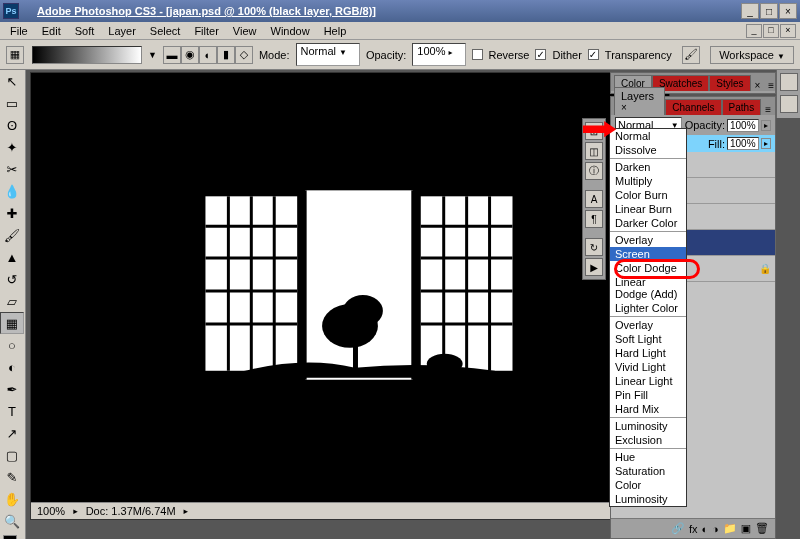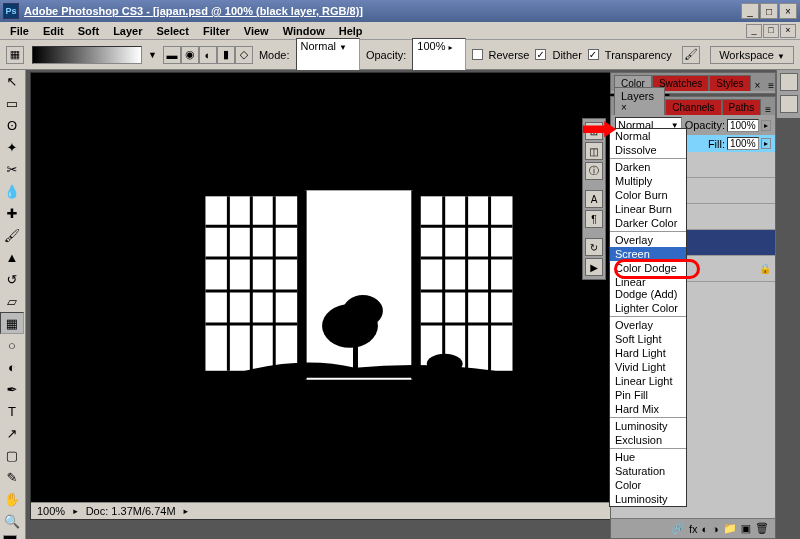--- a/index.html
+++ b/index.html
@@ -1,32 +1,32 @@
 <!DOCTYPE html>
 <html><head>
 <meta charset="utf-8">
 <style>
 * { margin: 0; padding: 0; box-sizing: border-box; font-family: Tahoma, sans-serif; font-size: 11px; }
 body { background: #d4d0c8; width: 800px; height: 539px; overflow: hidden; position: relative; }
 
 .titlebar { background: linear-gradient(to bottom, #6a82b5, #4a6390); height: 22px; display: flex; align-items: center; padding: 0 3px; color: white; }
-.titlebar .ps-icon { width: 16px; height: 16px; background: #0a3a6a; border: 1px solid #336; display: flex; align-items: center; justify-content: center; font-size: 9px; font-weight: bold; color: #8cf; margin-right: 5px; }
+.titlebar .ps-icon { width: 16px; height: 16px; background: #0a3a6a; border: 1px solid #336; display: flex; align-items: center; justify-content: center; font-size: 9px; font-weight: bold; color: #8cf; margin-right: 18px; }
 .titlebar .title { flex: 1; font-weight: bold; text-decoration: underline; }
 .titlebar .winbtns { display: flex; gap: 1px; }
 .titlebar .winbtns .btn { width: 18px; height: 16px; background: #d4d0c8; border: 1px solid #888; display: flex; align-items: center; justify-content: center; font-size: 10px; color: #000; cursor: pointer; }
 
 .menubar { background: #d4d0c8; height: 18px; display: flex; align-items: center; padding: 0 4px; gap: 2px; border-bottom: 1px solid #999; }
-.menubar .item { padding: 1px 6px; cursor: pointer; font-weight: bold; }
+.menubar .item { padding: 1px 6px; cursor: pointer; }
 
 .optbar { background: #d4d0c8; height: 30px; display: flex; align-items: center; padding: 2px 6px; gap: 6px; border-bottom: 1px solid #808080; }
 .optbar .gradswatch { width: 110px; height: 18px; background: linear-gradient(to right, #000, #fff); border: 1px inset #888; }
 .optbar .gradtype { display: flex; }
 .optbar .gradtype .g { width: 18px; height: 18px; border: 1px solid #888; background: #d4d0c8; display: flex; align-items: center; justify-content: center; }
 .optbar label { font-size: 11px; }
-.optbar .sel { border: 1px inset #999; background: #fff; padding: 1px 12px 18px 4px; font-size: 11px; }
+.optbar .sel { border: 1px inset #999; background: #fff; padding: 1px 12px 8px 4px; font-size: 11px; }
 .optbar .chk { width: 11px; height: 11px; border: 1px solid #666; background: #fff; display: inline-block; vertical-align: middle; }
 .optbar .chk.on::after { content: "✓"; font-size: 10px; position: relative; top: -2px; }
 .optbar .wsbtn { margin-left: auto; border: 1px solid #888; padding: 2px 8px; background: #d4d0c8; }
 .optbar .brushicon { width: 18px; height: 18px; border: 1px solid #888; display: flex; align-items: center; justify-content: center; margin-right: 2px; }
 
 .mainarea { position: absolute; top: 70px; left: 0; right: 0; bottom: 0; background: #565656; }
 
 .toolbox { position: absolute; top: 70px; left: 0; width: 26px; background: #d4d0c8; border-right: 1px solid #888; border-bottom: 1px solid #888; }
 .toolbox .tool { width: 24px; height: 22px; display: flex; align-items: center; justify-content: center; border: 1px solid transparent; cursor: pointer; font-size: 13px; }
 .toolbox .tool.active { background: #bbb; border: 1px inset #999; }

